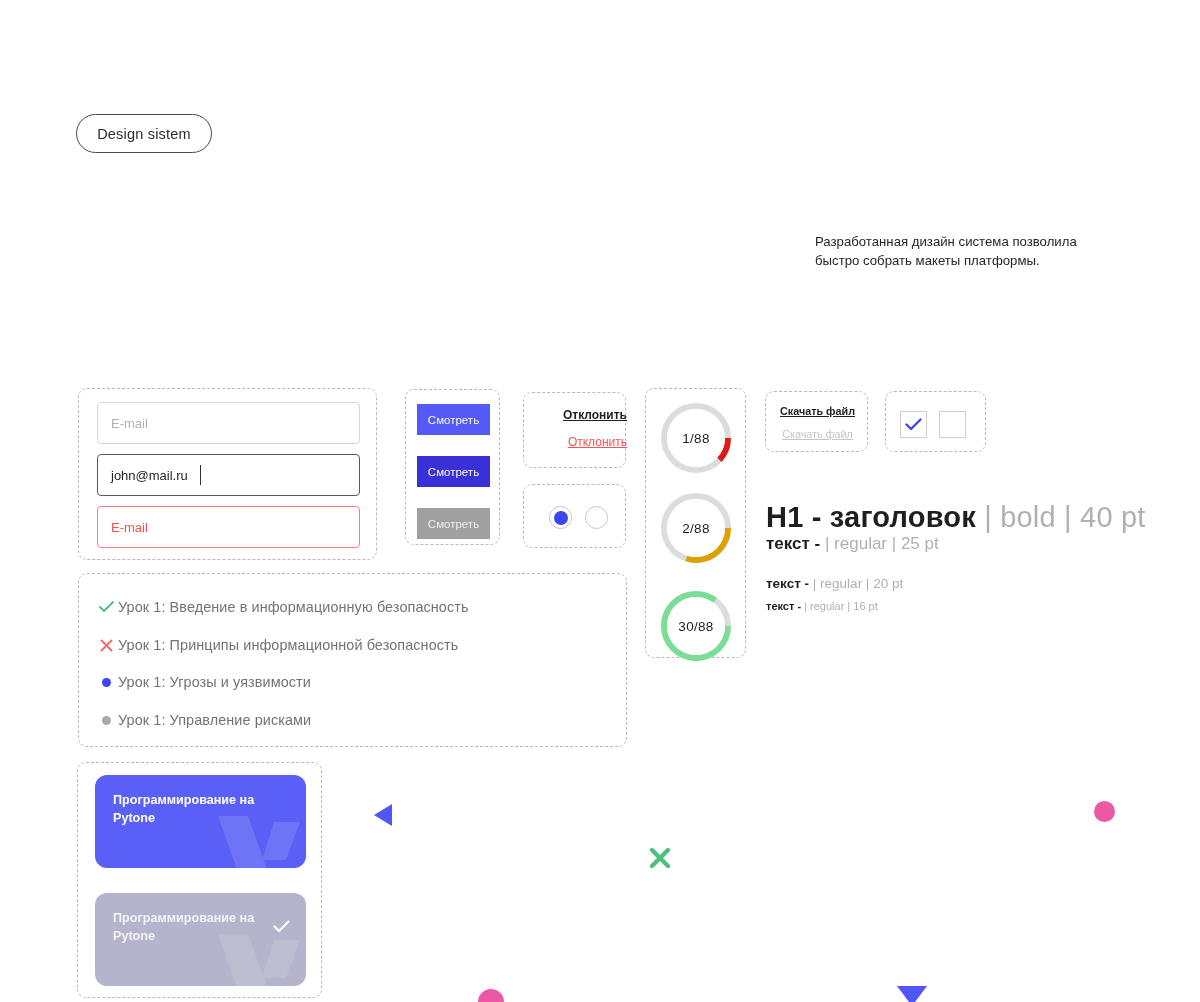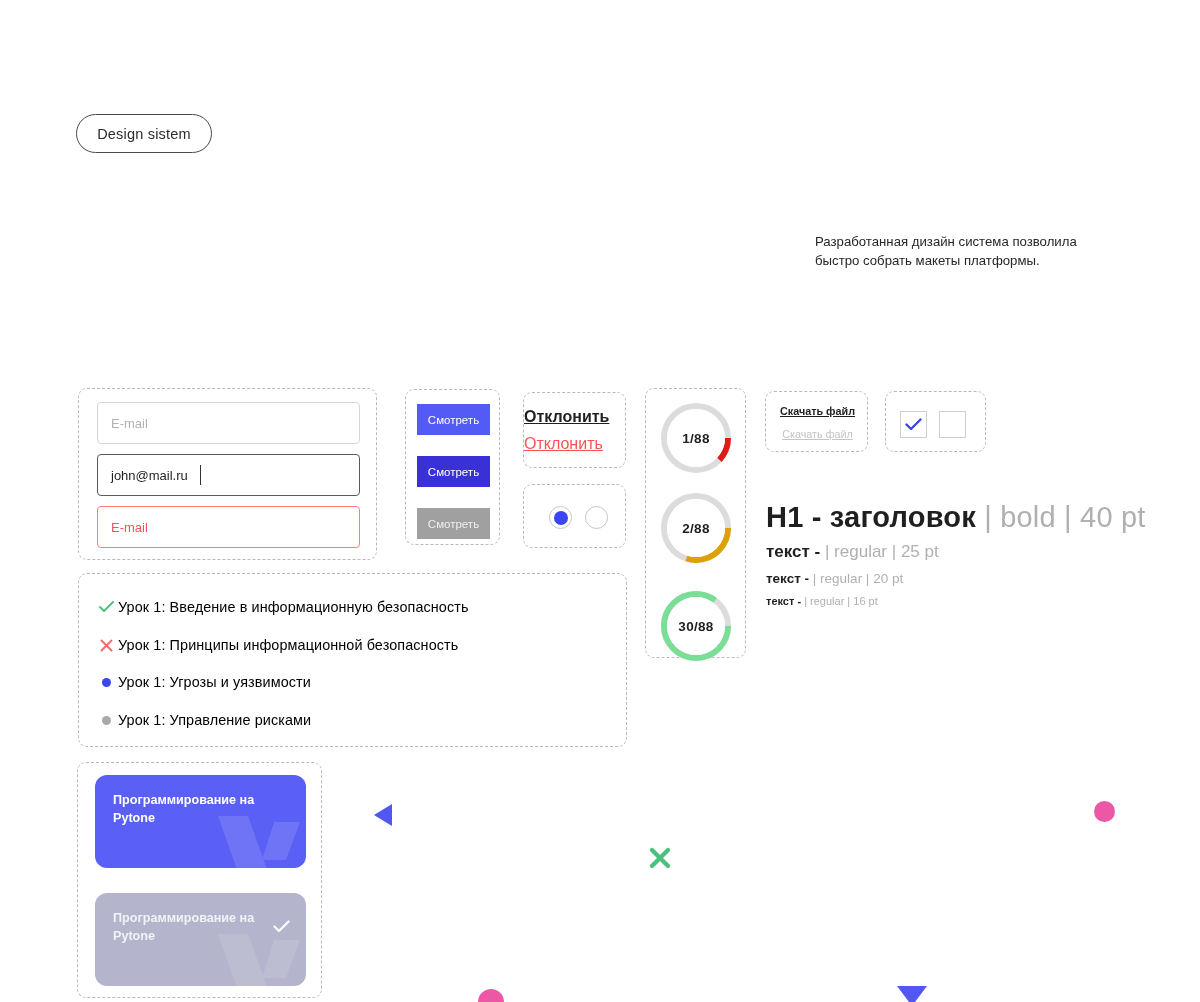--- a/index.html
+++ b/index.html
@@ -59,35 +59,35 @@
     display: flex; align-items: center; justify-content: center;
     font-size: 11.5px; color: #ffffff; cursor: pointer; border: none;
     font-family: "Liberation Sans", sans-serif;
   }
   .sbtn-1 { top: 14px; background: #545af8; }
   .sbtn-2 { top: 66px; background: #3a30d8; }
   .sbtn-3 { top: 118px; background: #a0a0a0; color: #efefef; }
 
   
   .links-box { left: 523px; top: 392px; width: 103px; height: 76px; }
-  .dlink { position: absolute; left: 0; width: 103px; text-align: left; font-size: 16px; text-decoration: underline; cursor: pointer; }
+  .dlink { position: absolute; left: 0; width: 103px; text-align: right; font-size: 12px; text-decoration: underline; cursor: pointer; }
   .dlink-1 { top: 15px; color: #1f1f1f; font-weight: 700; }
   .dlink-2 { top: 42px; color: #fa5252; }
 
   
   .radio-box { left: 523px; top: 484px; width: 103px; height: 64px; }
   .radio { position: absolute; top: 21px; width: 23px; height: 23px; border-radius: 50%; border: 1px solid #c6c6c6; background:#fff; cursor: pointer; }
   .radio-on { left: 25px; display: flex; align-items: center; justify-content: center; }
   .radio-on::after { content:""; width: 14px; height: 14px; border-radius: 50%; background: #3b45f0; }
   .radio-off { left: 61px; }
 
   
   .rings-box { left: 645px; top: 388px; width: 101px; height: 270px; }
   .ring { position: absolute; left: 13px; width: 74px; height: 74px; border-radius: 50%;
-          display:flex; align-items:center; justify-content:flex-end;font-weight:bold; }
+          display:flex; align-items:center; justify-content:flex-end; }
   .ring-1 { top: 12px; }
   .ring-2 { top: 102px; }
   .ring-3 { top: 200px; }
   .ring-inner {
     position: absolute; left: 8px; top: 8px; width: 58px; height: 58px;
     background: #fff; border-radius: 50%;
     display: flex; align-items: center; justify-content: center;
     font-size: 13.5px; color: #1f1f1f; letter-spacing: .3px;
   }
 
@@ -103,33 +103,33 @@
        display:flex; align-items:center; justify-content:center; }
   .cb-on { left: 14px; }
   .cb-off { left: 53px; }
 
   
   .typo { position: absolute; left: 766px; top: 490px; width: 420px; }
   .t-font { font-size: 29px; font-weight: 400; letter-spacing: .4px; color: #1f1f1f; white-space: nowrap; }
   .t-h1 { margin-top: 11px; font-size: 29px; letter-spacing: .2px; white-space: nowrap; }
   .t-h1 b { font-weight: 700; color: #1f1f1f; }
   .t-h1 span { color: #b0b0b0; font-weight: 400; text-align: right; }
-  .t-row { margin-top: 8px; white-space: nowrap; }
+  .t-row { white-space: nowrap; }
   .t-row b { font-weight: 700; color: #1f1f1f; }
   .t-row span { color: #b0b0b0; }
   .t-25 { font-size: 17px; }
-  .t-20 { font-size: 13.5px; margin-top: 9px; }
+  .t-20 { font-size: 13.5px; margin-top: 22px; }
   .t-16 { font-size: 11px; margin-top: 9px; }
 
   
   .lessons-box { left: 78px; top: 573px; width: 549px; height: 174px; }
   .lesson { position: absolute; left: 15px; display: flex; align-items: center; height: 22px; }
   .l1 { top: 22px; } .l2 { top: 60px; } .l3 { top: 97px; } .l4 { top: 135px; }
   .l-ico { width: 24px; display: flex; align-items: center; justify-content: center; flex: 0 0 24px; }
-  .l-text { font-size: 14.4px; color: #000000; letter-spacing: .1px; }
+  .l-text { font-size: 14.4px; color: #737373; letter-spacing: .1px; }
   .dot { width: 9px; height: 9px; border-radius: 50%; }
 
   
   .cards-box { left: 77px; top: 762px; width: 245px; height: 236px; }
   .card {
     position: absolute; left: 17px; width: 211px; height: 93px;
     border-radius: 12px; overflow: hidden;
     padding: 17px 32px 0 18px;
     font-size: 12.6px; line-height: 1.42; font-weight: 600;
   }

